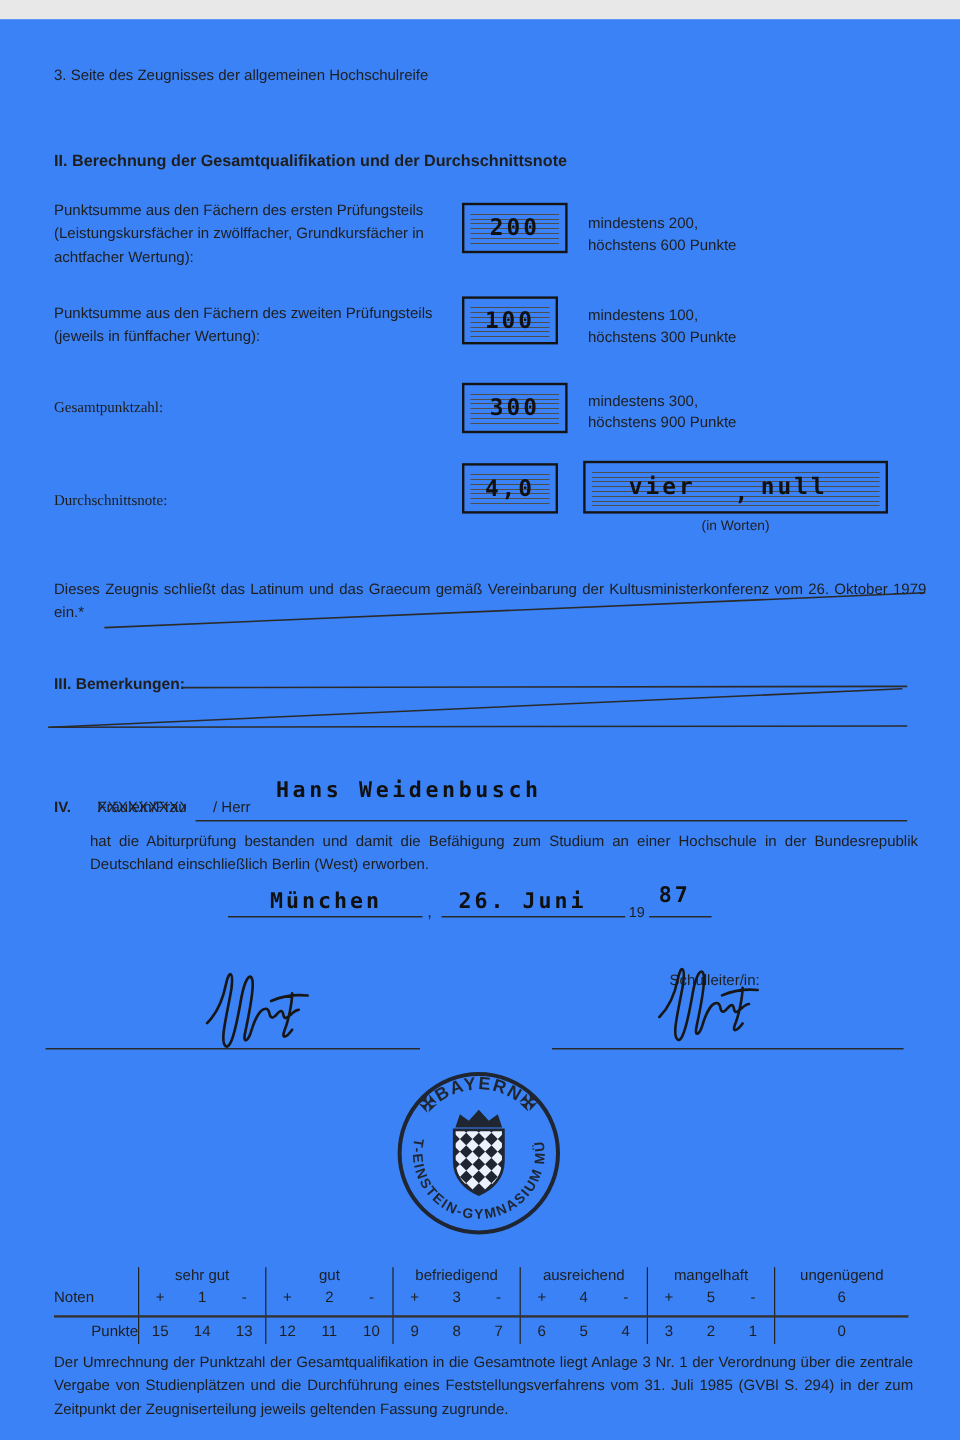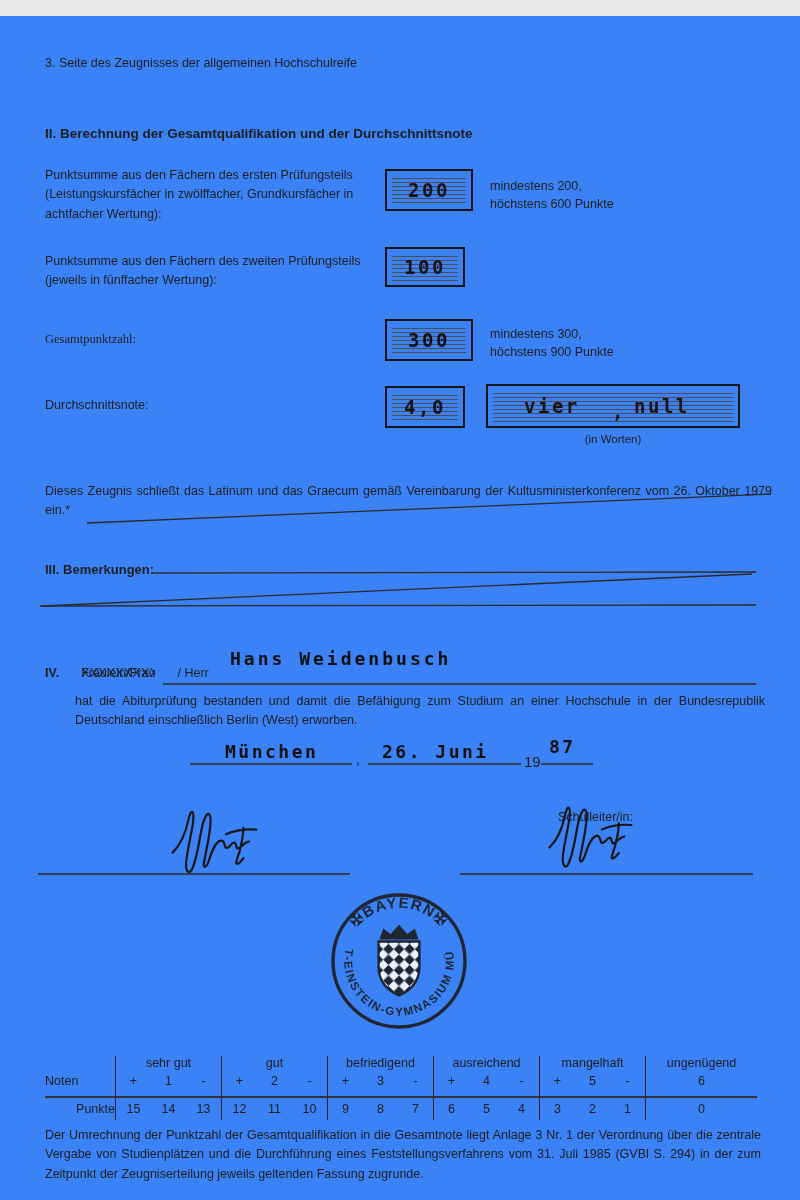--- a/index.html
+++ b/index.html
@@ -67,31 +67,35 @@
   </div>
   <div class="abs note" style="left:490px; top:161px; width:210px;">
     <div>mindestens 200,</div>
     <div>höchstens 600 Punkte</div>
   </div>
 
   <div class="abs t" style="left:45px; top:236px; width:335px;">Punktsumme aus den Fächern des zweiten Prüfungsteils (jeweils in fünffacher Wertung):</div>
   <div class="ruledbox" style="left:385px; top:231px; width:80px; height:40px;">
     <span class="typed">100</span>
   </div>
+  <div class="abs note" style="left:490px; top:238px; width:210px;">
+    <div>mindestens 100,</div>
+    <div>höchstens 300 Punkte</div>
+  </div>
 
   <div class="abs t" style="left:45px; top:314px; width:335px;font-family:Liberation Serif, serif;">Gesamtpunktzahl:</div>
   <div class="ruledbox" style="left:385px; top:303px; width:88px; height:42px;">
     <span class="typed">300</span>
   </div>
   <div class="abs note" style="left:490px; top:309px; width:210px;">
     <div>mindestens 300,</div>
     <div>höchstens 900 Punkte</div>
   </div>
 
-  <div class="abs t" style="left:45px; top:380px; width:335px;">Durchschnittsnote:</div>
+  <div class="abs t" style="left:45px; top:392px; width:335px;font-family:Liberation Serif, serif;">Durchschnittsnote:</div>
   <div class="ruledbox" style="left:385px; top:370px; width:80px; height:42px;">
     <span class="typed">4,0</span>
   </div>
   <div class="ruledbox widebox" style="left:486px; top:368px; width:254px; height:44px;text-align:right;">
     <span class="typed" style="left:36px; top:9px;">vier</span>
     <span class="typed" style="left:124px; top:14px;">,</span>
     <span class="typed" style="left:146px; top:9px;">null</span>
   </div>
   <div class="abs caption" style="left:486px; top:417px; width:254px; text-align:center;">(in Worten)</div>
 
@@ -106,21 +110,21 @@
       <span class="xlayer">XXXXXXXXXXXXX</span>
     </span>
     <span>/ Herr</span>
   </div>
   <div class="abs typed" style="left:230px; top:632px; letter-spacing:3px;">Hans Weidenbusch</div>
   <div class="abs t just" style="left:75px; top:676px; width:690px;">hat die Abiturprüfung bestanden und damit die Befähigung zum Studium an einer Hochschule in der Bundesrepublik Deutschland einschließlich Berlin (West) erworben.</div>
 
   <div class="abs typed" style="left:225px; top:725px;">München</div>
   <div class="abs t" style="left:356px; top:733px; font-size:14px;">,</div>
   <div class="abs typed" style="left:382px; top:725px;">26. Juni</div>
-  <div class="abs" style="left:524px; top:737px; font-size:15px;">19</div>
+  <div class="abs" style="left:524px; top:737px; font-size:12px;">19</div>
   <div class="abs typed" style="left:549px; top:720px;">87</div>
 
   <div class="abs t" style="left:558px; top:792px;">Schulleiter/in:</div>
 
   <svg class="abs" style="left:0; top:0; pointer-events:none;" width="800" height="1200" viewBox="0 0 800 1200">
     <g stroke="#2a2a2a" stroke-width="1.3" fill="none">
 
       <line x1="87" y1="507" x2="771" y2="478"></line>
 
       <line x1="151" y1="557" x2="756" y2="556"></line>

